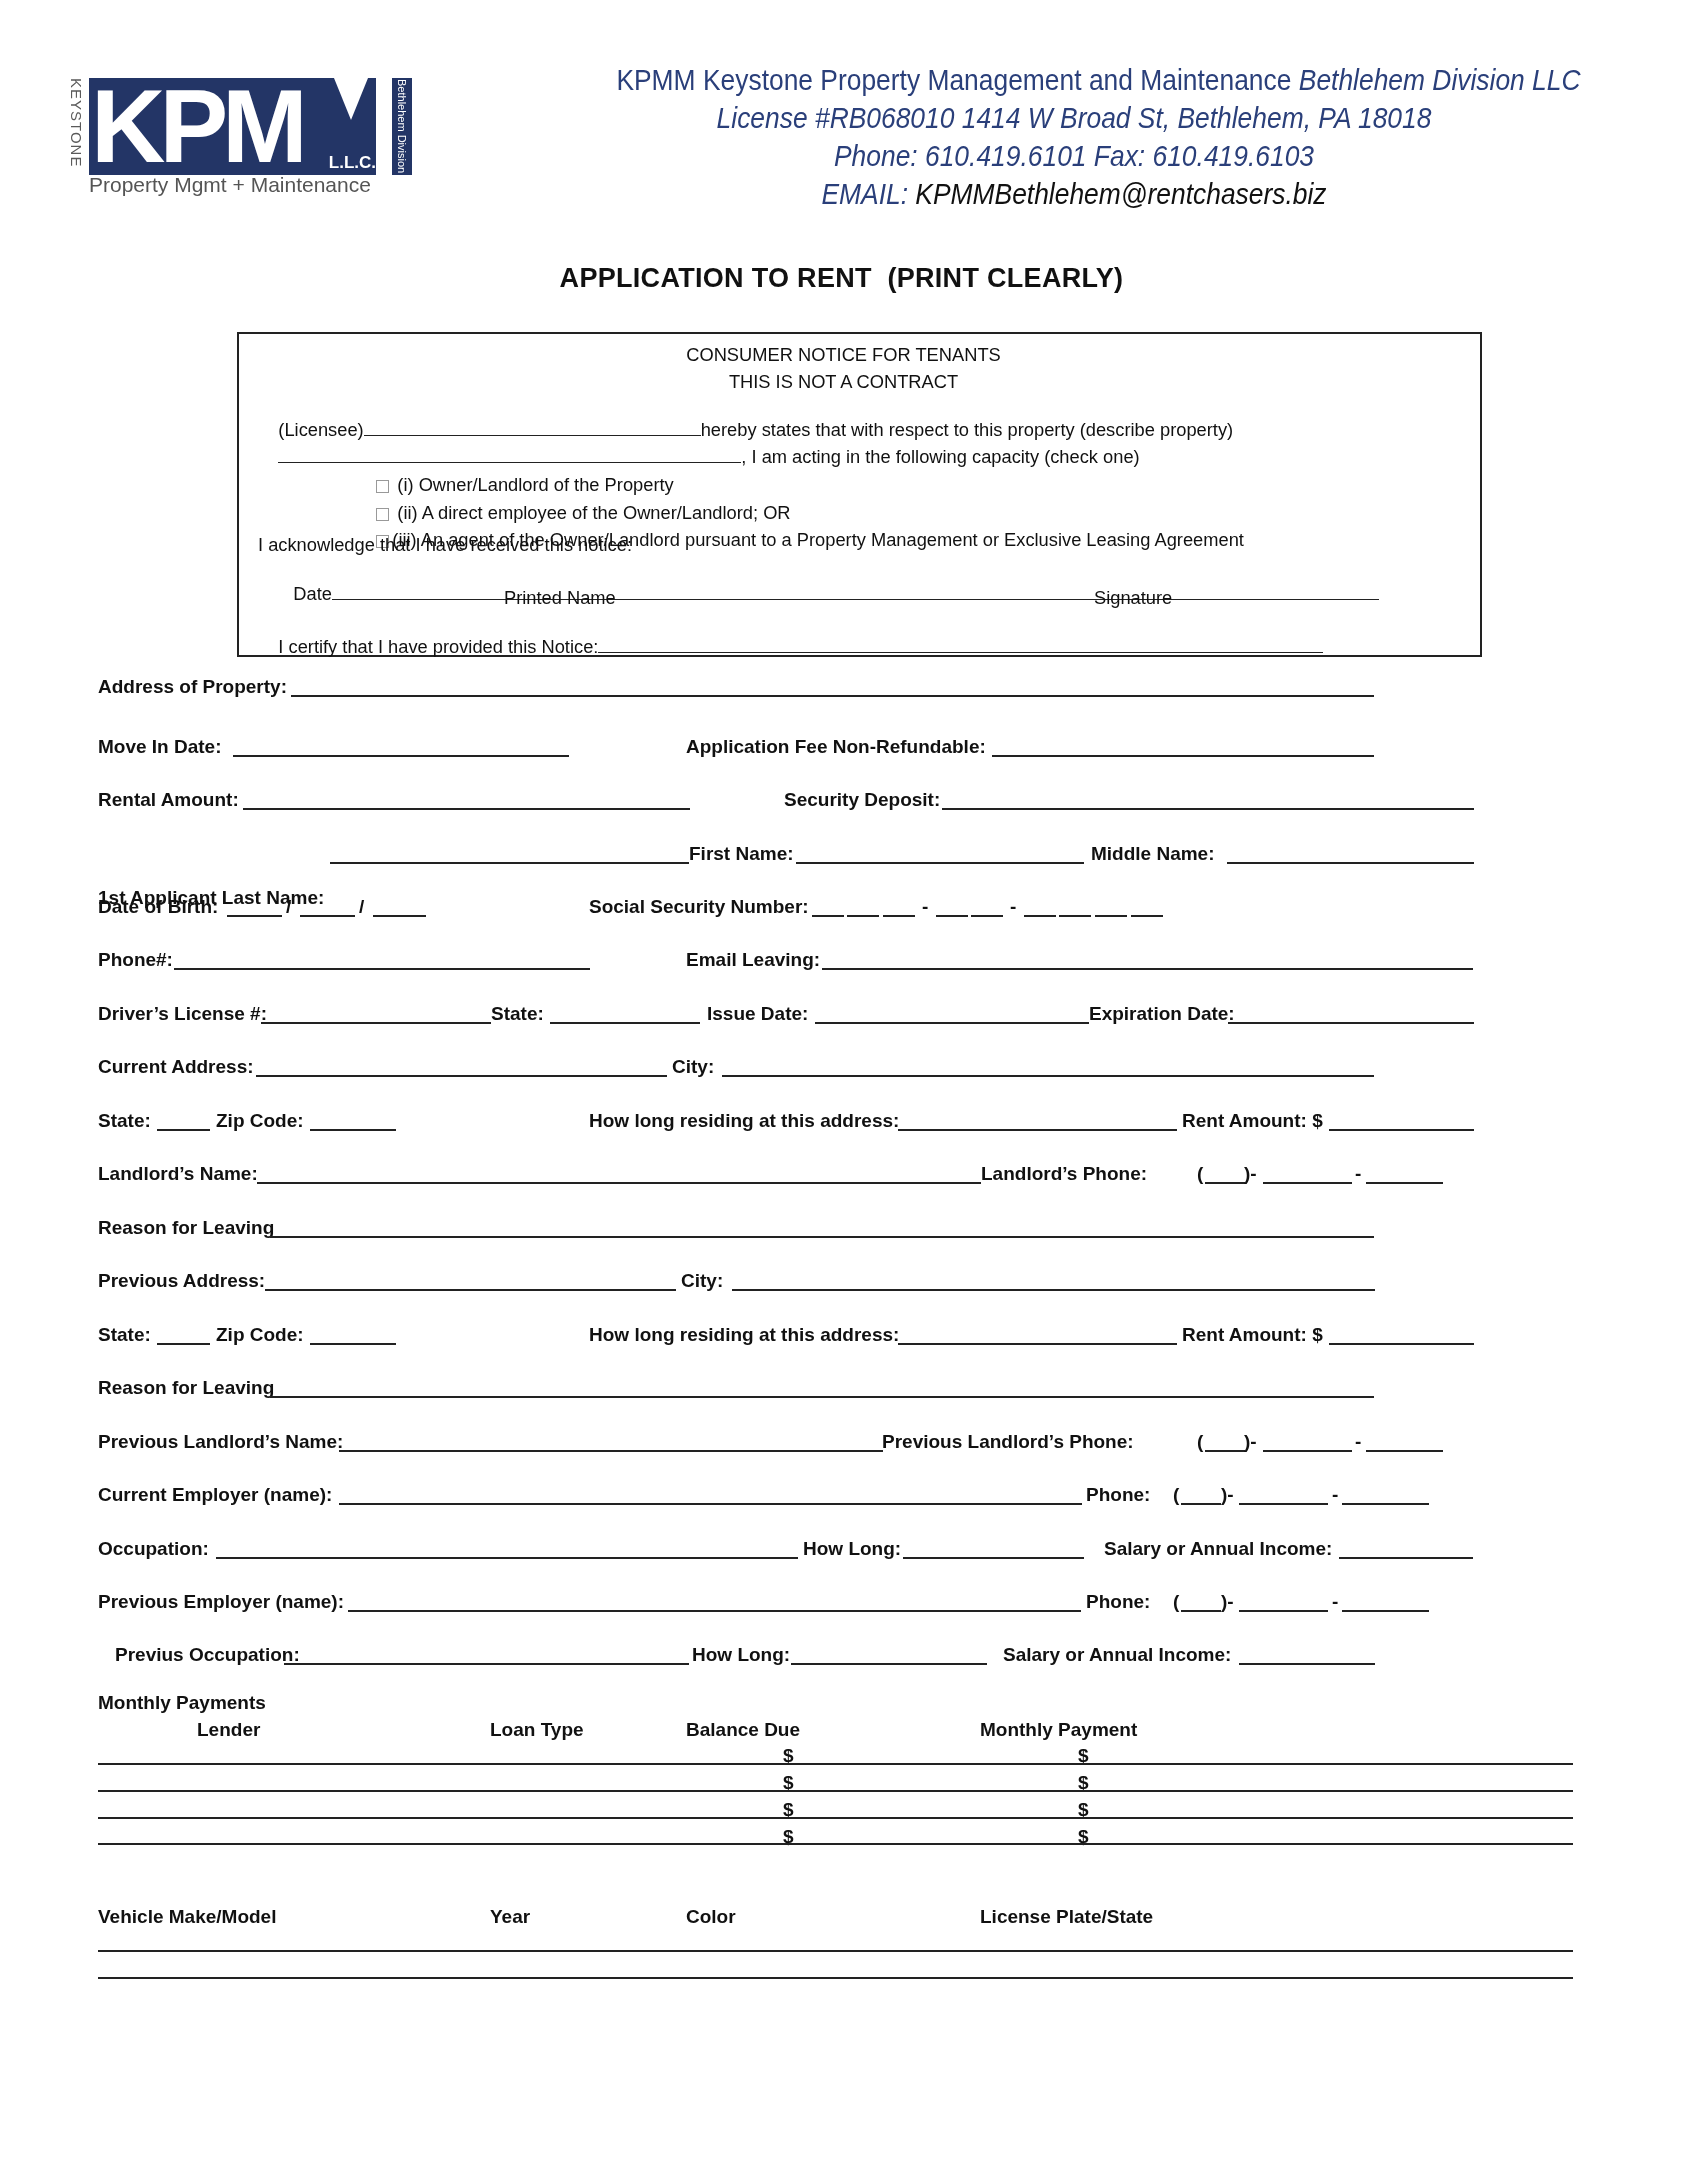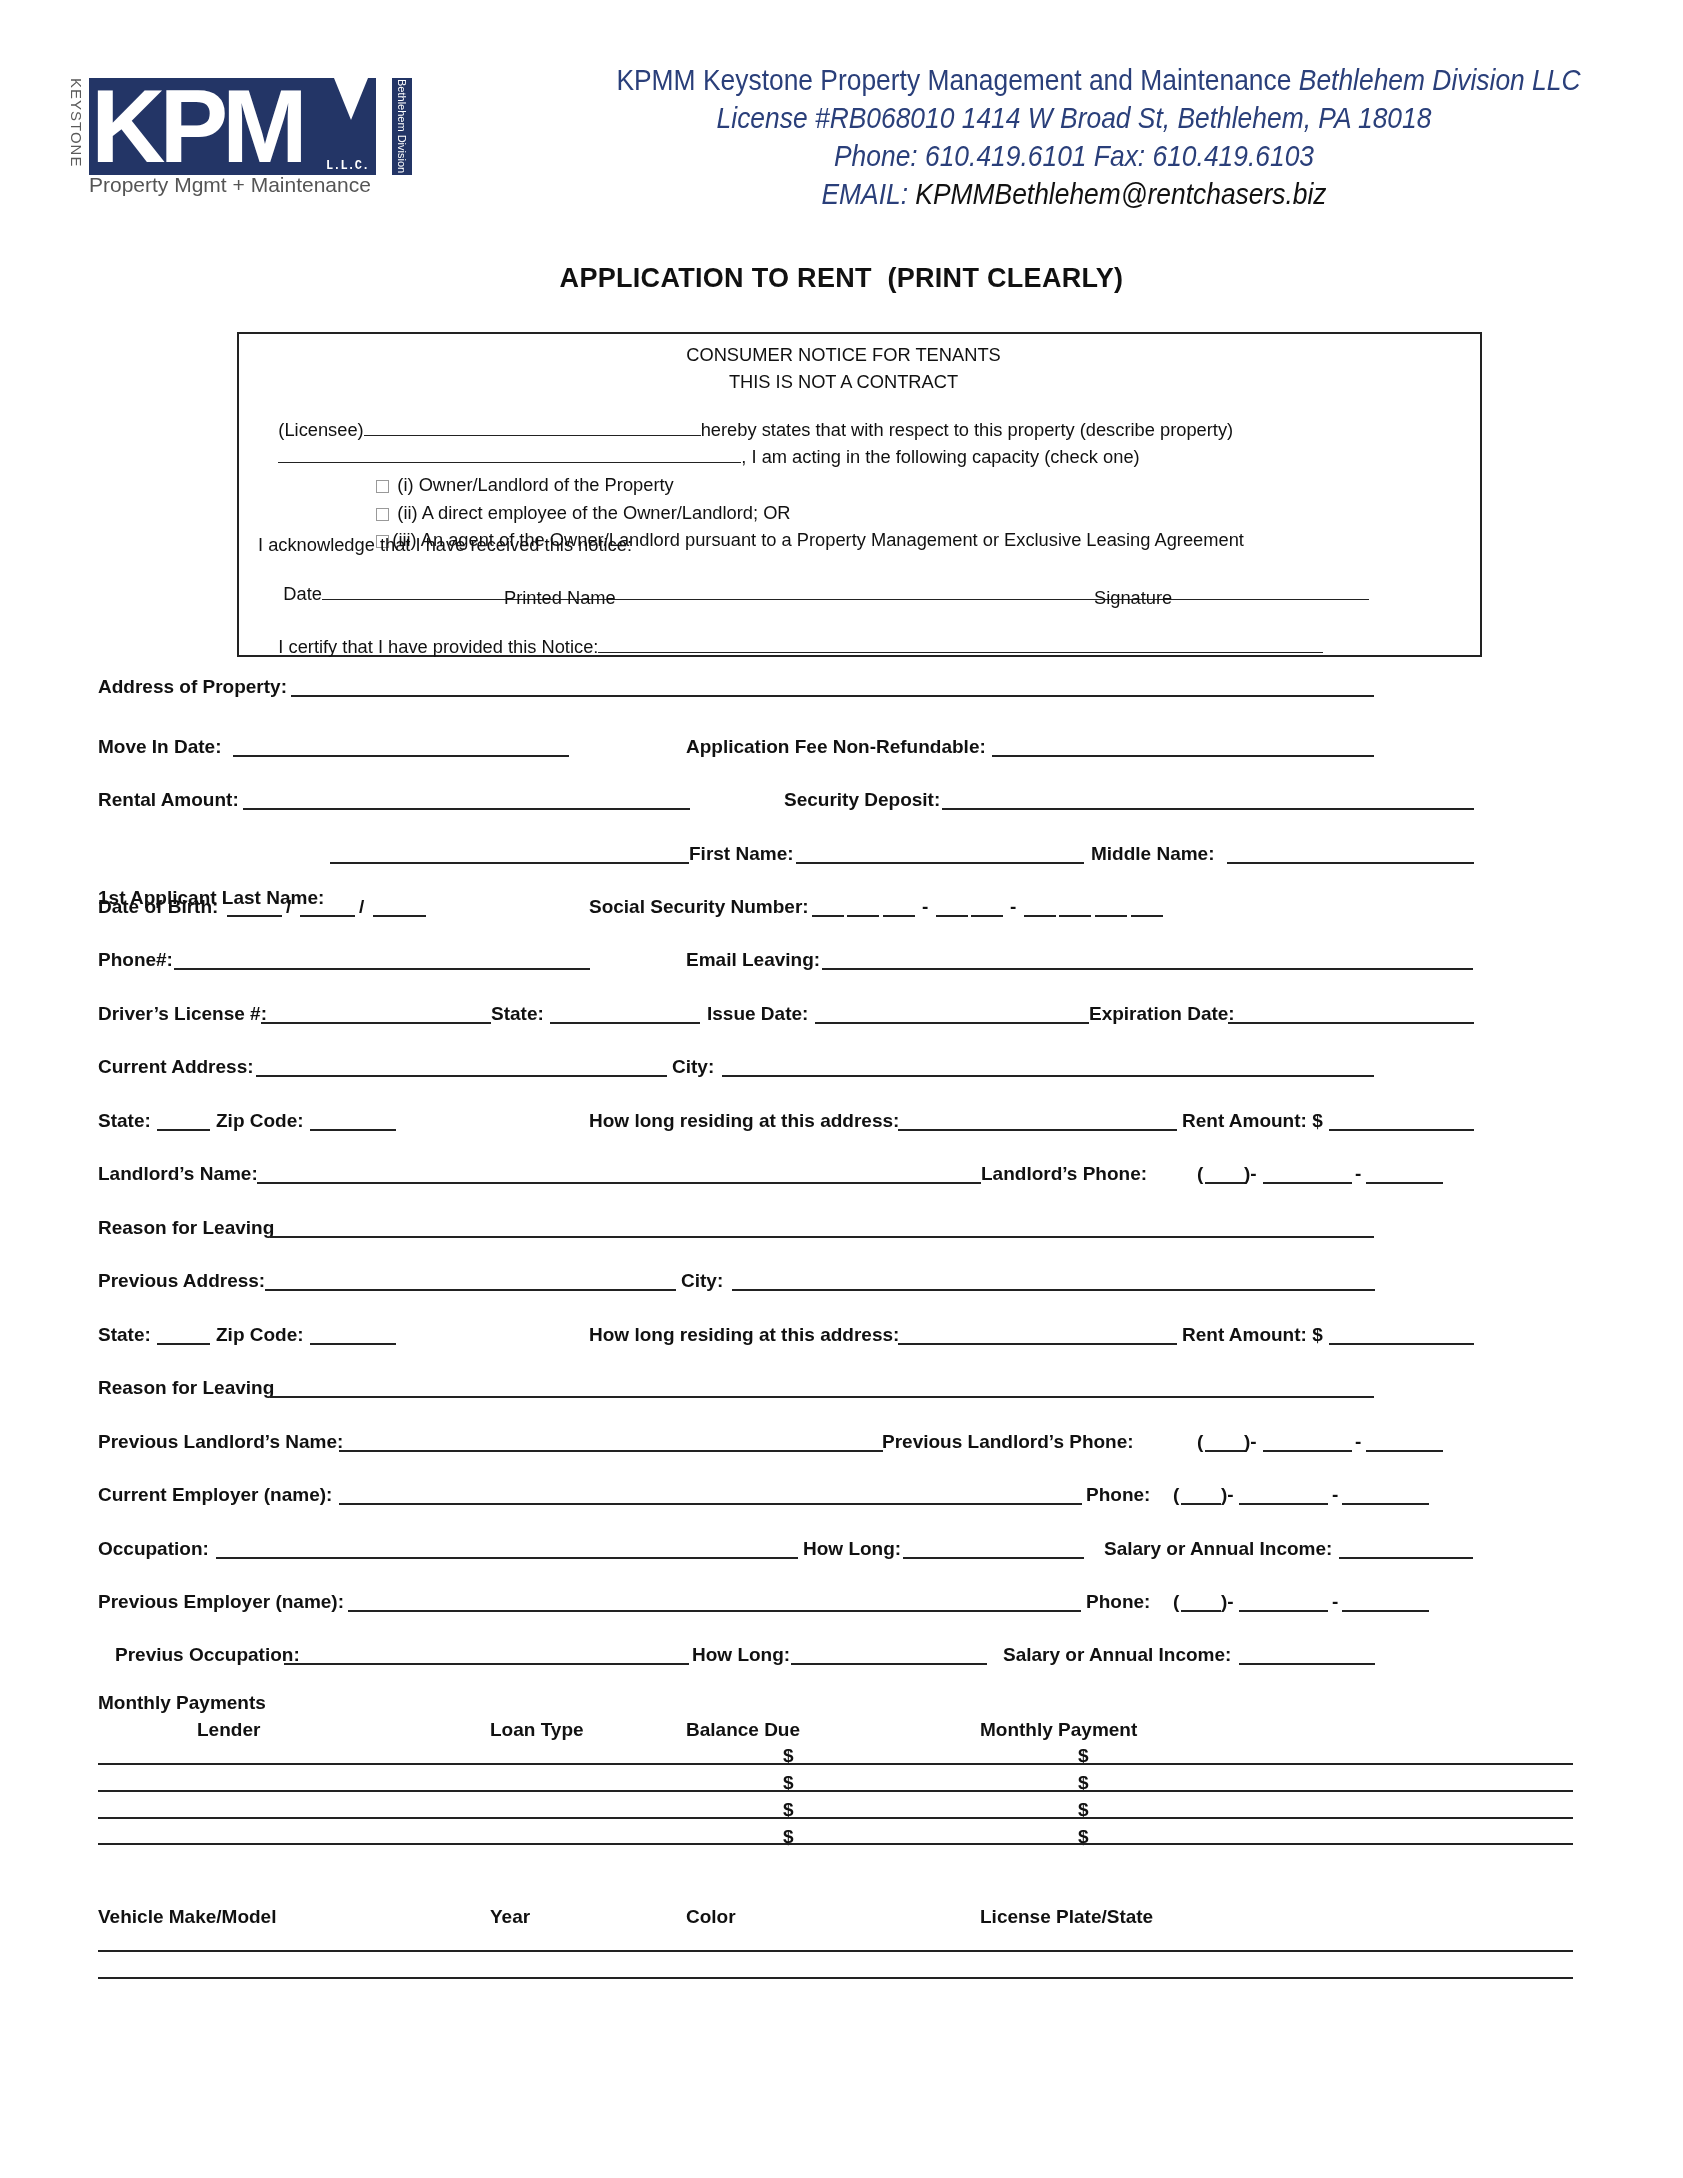--- a/index.html
+++ b/index.html
@@ -11,21 +11,21 @@
   .logo { left:67px; top:74px; width:356px; height:129px; }
   .logo .keystone { position:absolute; left:0; top:4px; width:18px; height:95px;
       writing-mode:vertical-rl; font-size:15px; color:#5a5a5a; letter-spacing:1px;
       font-family:"Liberation Sans", sans-serif; line-height:18px; }
   .logo .kpm { position:absolute; left:22px; top:4px; height:97px; width:246px;
       background:#233566; color:#fff; font-weight:bold; font-size:103px; line-height:97px;
       letter-spacing:-6px; overflow:hidden; font-family:"Liberation Sans", sans-serif; padding-left:2px;}
   .logo .mblock { position:absolute; left:259px; top:4px; width:50px; height:97px; background:#233566; overflow:hidden; }
   .logo .mblock .notch { position:absolute; left:8px; top:0; width:0; height:0;
       border-left:17px solid transparent; border-right:17px solid transparent; border-top:42px solid #ffffff; }
-  .logo .mblock .llc { position:absolute; bottom:2px; left:0; right:0; text-align:left; color:#fff; font-size:12px; font-weight:bold;font-family:Liberation Mono, monospace; }
+  .logo .mblock .llc { position:absolute; bottom:2px; left:0; right:0; text-align:right; color:#fff; font-size:17px; font-weight:bold; }
   .logo .division { position:absolute; left:325px; top:4px; width:20px; height:97px; background:#233566;
       color:#fff; writing-mode:vertical-rl; font-size:11px; text-align:center; line-height:20px; }
   .logo .tagline { position:absolute; left:22px; top:99px; font-size:21px; color:#555; white-space:nowrap; }
 
   
   .header { left:554px; top:61px; width:1040px; text-align:center; color:#2a3f7a; }
   .header div { font-size:30px; line-height:38px; white-space:nowrap; transform:scaleX(0.88); transform-origin:center; }
   .header .it { font-style:italic; }
   .header .email-val { color:#111; }
 
@@ -80,21 +80,21 @@
   <div class="ln" style="left:117px;top:118px;">
     <span class="cb"></span><span>(i) Owner/Landlord of the Property</span>
   </div>
   <div class="ln" style="left:117px;top:146px;">
     <span class="cb"></span><span>(ii) A direct employee of the Owner/Landlord; OR</span>
   </div>
   <div class="ln" style="left:117px;top:173px;">
     <span class="cb" style="margin-right:3px;"></span><span>(iii) An agent of the Owner/Landlord pursuant to a Property Management or Exclusive Leasing Agreement</span>
   </div>
   <div class="ln" style="left:19px;top:200px;">I acknowledge that I have received this notice:</div>
-  <div class="ln" style="left:24px;top:227px;text-align:right;">
+  <div class="ln" style="left:34px;top:227px;text-align:right;">
     <span>Date</span><span class="uline" style="width:1047px;"></span>
   </div>
   <div class="ln" style="left:265px;top:253px;">Printed Name</div>
   <div class="ln" style="left:855px;top:253px;">Signature</div>
   <div class="ln" style="left:19px;top:280px;">
     <span>I certify that I have provided this Notice:</span><span class="uline" style="width:725px;"></span>
   </div>
 </div>
 
 <div class="row" style="top:676px;">

